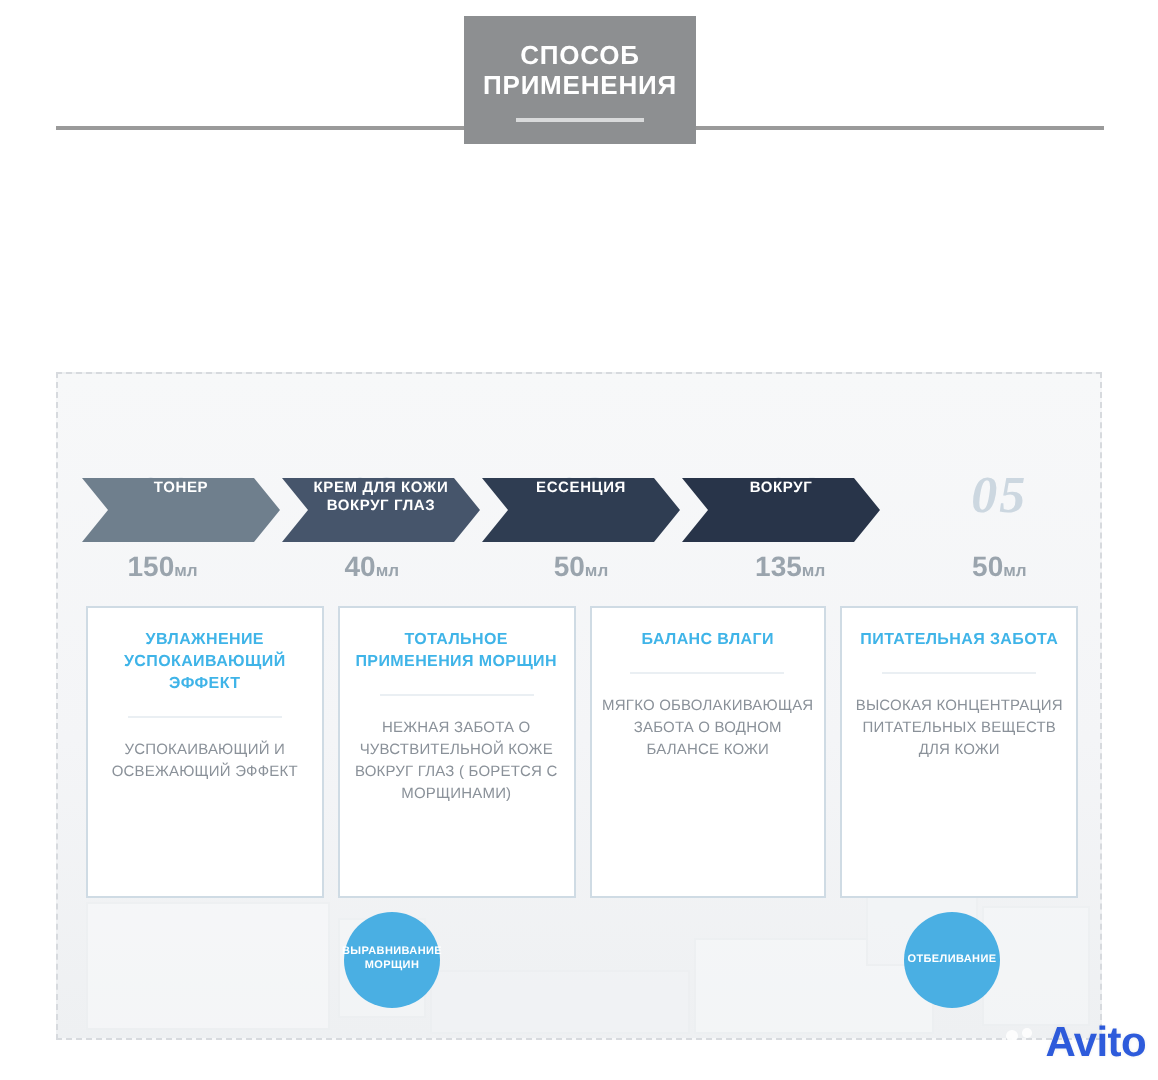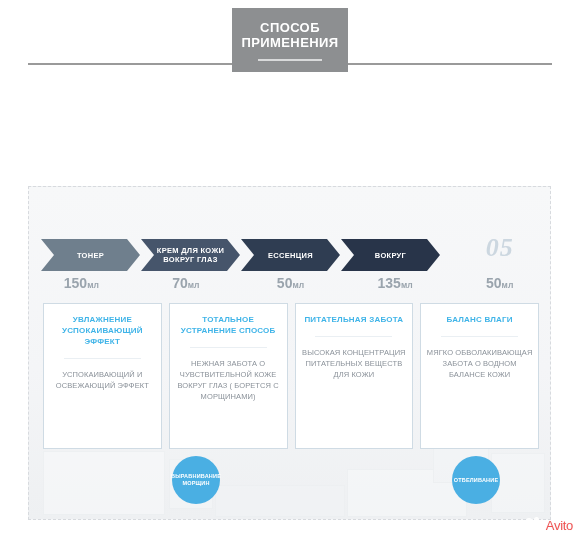--- a/index.html
+++ b/index.html
@@ -53,21 +53,21 @@
     flex:1;text-align:center;
     font-family:"Liberation Serif", serif;
     font-style:italic;font-size:26px;font-weight:700;
     color:#ccd7e0;letter-spacing:1px;margin-top:32px;
   }
 
   
   #arrows{position:absolute;left:12px;top:52px;width:500px;height:32px;}
   .arw{
     position:absolute;top:0;height:32px;
-    display:flex;align-items:center;justify-content:center;
+    display:flex;align-items:flex-start;justify-content:center;
     clip-path:polygon(0 0, calc(100% - 13px) 0, 100% 50%, calc(100% - 13px) 100%, 0 100%, 13px 50%);
   }
   .arw:first-child{clip-path:polygon(0 0, calc(100% - 13px) 0, 100% 50%, calc(100% - 13px) 100%, 0 100%, 13px 50%);}
   .arw span{
     color:#ffffff;font-size:7.5px;font-weight:700;line-height:9px;
     text-align:center;letter-spacing:.3px;padding:0 10px;
   }
 
   
   #volumes{position:absolute;left:0;top:88px;width:523px;height:22px;display:flex;}
@@ -109,21 +109,21 @@
     position:absolute;right:6px;bottom:6px;
     display:flex;align-items:center;gap:3px;
     opacity:.92;
   }
   #avito .mark{position:relative;width:17px;height:17px;}
   #avito .mark i{position:absolute;border-radius:50%;display:block;}
   #avito .d1{left:0;top:1px;width:6px;height:6px;background:#ffffff;}
   #avito .d2{left:8px;top:0;width:5px;height:5px;background:#ffffff;}
   #avito .d3{left:0;top:9px;width:8px;height:8px;background:#ffffff;}
   #avito .d4{left:9px;top:8px;width:7px;height:7px;background:#ffffff;}
-  #avito .wt{color:#ef4444;font-size:13px;font-weight:400;letter-spacing:-.3px;
+  #avito .wt{color:#1d4ed8;font-size:21px;font-weight:700;letter-spacing:-.3px;
     text-shadow:0 0 2px rgba(0,0,0,.08);}
 </style>
 </head>
 <body>
 
 <div id="banner-zone">
   <div class="rule left"></div>
   <div class="rule right"></div>
   <div id="banner">
     <div class="t">СПОСОБ</div>
@@ -161,46 +161,46 @@
       <div class="arw" style="left: 200px; width: 99px; background: rgb(47, 61, 82); z-index: 3;">
         <span>ЕССЕНЦИЯ</span>
       </div>
       <div class="arw" style="left: 300px; width: 99px; background: rgb(40, 52, 73); z-index: 2;">
         <span>ВОКРУГ</span>
       </div>
     </div>
 
   <div id="volumes">
       <div class="v"><span>150</span><span class="u">мл</span></div>
-      <div class="v"><span>70</span><span class="u">мл</span></div>
+      <div class="v"><span>40</span><span class="u">мл</span></div>
       <div class="v"><span>50</span><span class="u">мл</span></div>
       <div class="v"><span>135</span><span class="u">мл</span></div>
       <div class="v"><span>50</span><span class="u">мл</span></div>
     </div>
 
   <div id="cards">
       <div class="card">
         <div class="h">УВЛАЖНЕНИЕ УСПОКАИВАЮЩИЙ ЭФФЕКТ</div>
         <div class="sep"></div>
         <div class="b">УСПОКАИВАЮЩИЙ И ОСВЕЖАЮЩИЙ ЭФФЕКТ</div>
       </div>
       <div class="card">
-        <div class="h">ТОТАЛЬНОЕ УСТРАНЕНИЕ СПОСОБ</div>
+        <div class="h">ТОТАЛЬНОЕ ПРИМЕНЕНИЯ МОРЩИН</div>
         <div class="sep"></div>
         <div class="b">НЕЖНАЯ ЗАБОТА О ЧУВСТВИТЕЛЬНОЙ КОЖЕ ВОКРУГ ГЛАЗ ( БОРЕТСЯ С МОРЩИНАМИ)</div>
       </div>
       <div class="card">
+        <div class="h">БАЛАНС ВЛАГИ</div>
+        <div class="sep"></div>
+        <div class="b">МЯГКО ОБВОЛАКИВАЮЩАЯ ЗАБОТА О ВОДНОМ БАЛАНСЕ КОЖИ</div>
+      </div>
+      <div class="card">
         <div class="h">ПИТАТЕЛЬНАЯ ЗАБОТА</div>
         <div class="sep"></div>
         <div class="b">ВЫСОКАЯ КОНЦЕНТРАЦИЯ ПИТАТЕЛЬНЫХ ВЕЩЕСТВ ДЛЯ КОЖИ</div>
-      </div>
-      <div class="card">
-        <div class="h">БАЛАНС ВЛАГИ</div>
-        <div class="sep"></div>
-        <div class="b">МЯГКО ОБВОЛАКИВАЮЩАЯ ЗАБОТА О ВОДНОМ БАЛАНСЕ КОЖИ</div>
       </div>
     </div>
 
 </div>
 
 <div class="badge" id="badge-1">ВЫРАВНИВАНИЕ МОРЩИН</div>
 <div class="badge" id="badge-2">ОТБЕЛИВАНИЕ</div>
 
 <div id="avito">
   <span class="mark">

